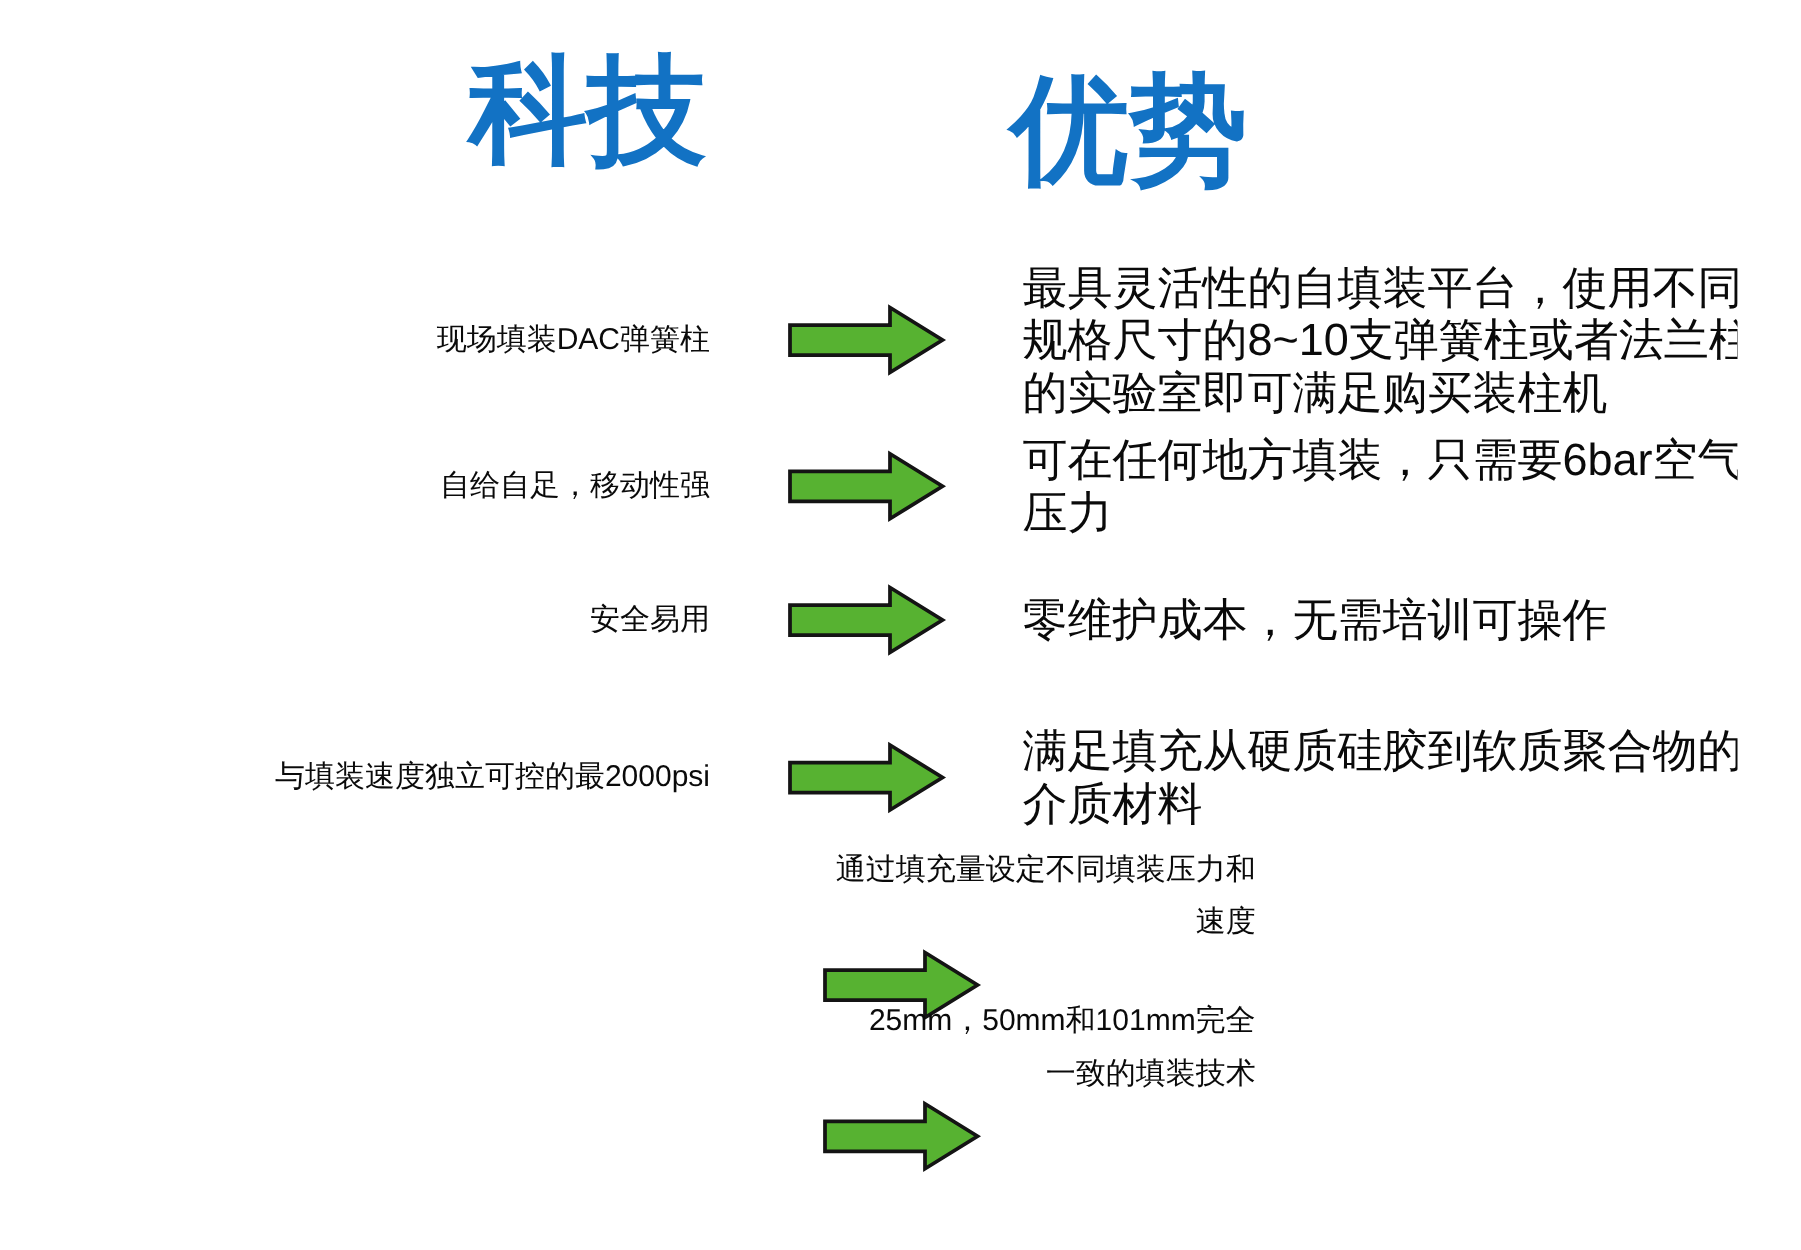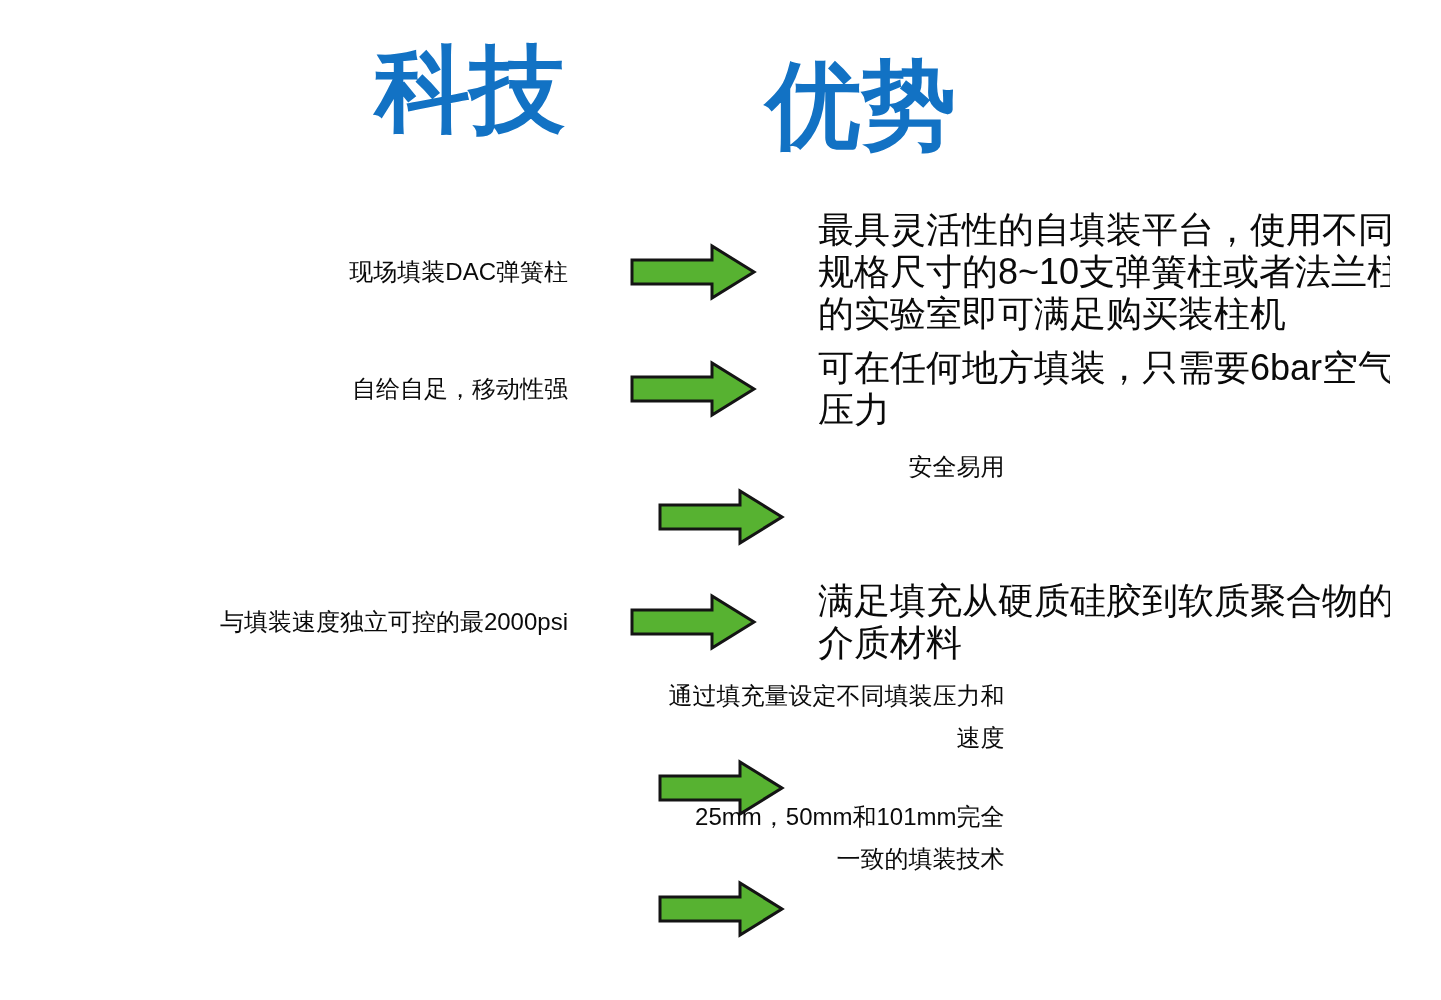--- a/index.html
+++ b/index.html
@@ -14,31 +14,31 @@
   .header{
     position:absolute;
     transform:translateX(-50%);
     font-size:95px;
     font-weight:700;
     line-height:1;
     color:#1272c4;
     white-space:nowrap;
   }
   .h-left{left:470px;top:42px;}
-  .h-right{left:861px;top:58px;}
+  .h-right{left:903px;top:58px;}
   .row{
     position:absolute;
     left:0;width:1441px;
     transform:translateY(-50%);
     display:flex;
     align-items:center;
   }
   .r1{top:272px;}
   .r2{top:389px;align-items:center;}
-  .r3{top:496px;flex-direction:column;}
+  .r3{top:496px;}
   .r4{top:622px;}
   .r5{top:746px;flex-direction:column;}
   .r6{top:867px;flex-direction:column;}
   .cell{flex:0 0 auto;}
   .left{
     width:568px;
     text-align:right;
     font-size:24px;
     line-height:42px;
   }
@@ -97,20 +97,23 @@
 
   <div class="row r3">
     <div class="cell left">
       <div>安全易用</div>
     </div>
     <div class="cell arrowcell">
       <svg class="arrow-svg" width="128" height="58" viewBox="0 0 128 58">
         <polygon points="3,17 83,17 83,3 125,29 83,55 83,41 3,41" stroke-width="3" fill="#57b231" stroke="#141414"></polygon>
       </svg>
     </div>
+    <div class="cell right">
+      <div>零维护成本，无需培训可操作</div>
+    </div>
   </div>
 
   <div class="row r4">
     <div class="cell left">
       <div>与填装速度独立可控的最2000psi</div>
     </div>
     <div class="cell arrowcell">
       <svg class="arrow-svg" width="128" height="58" viewBox="0 0 128 58">
         <polygon points="3,17 83,17 83,3 125,29 83,55 83,41 3,41" stroke-width="3" fill="#57b231" stroke="#141414"></polygon>
       </svg>

